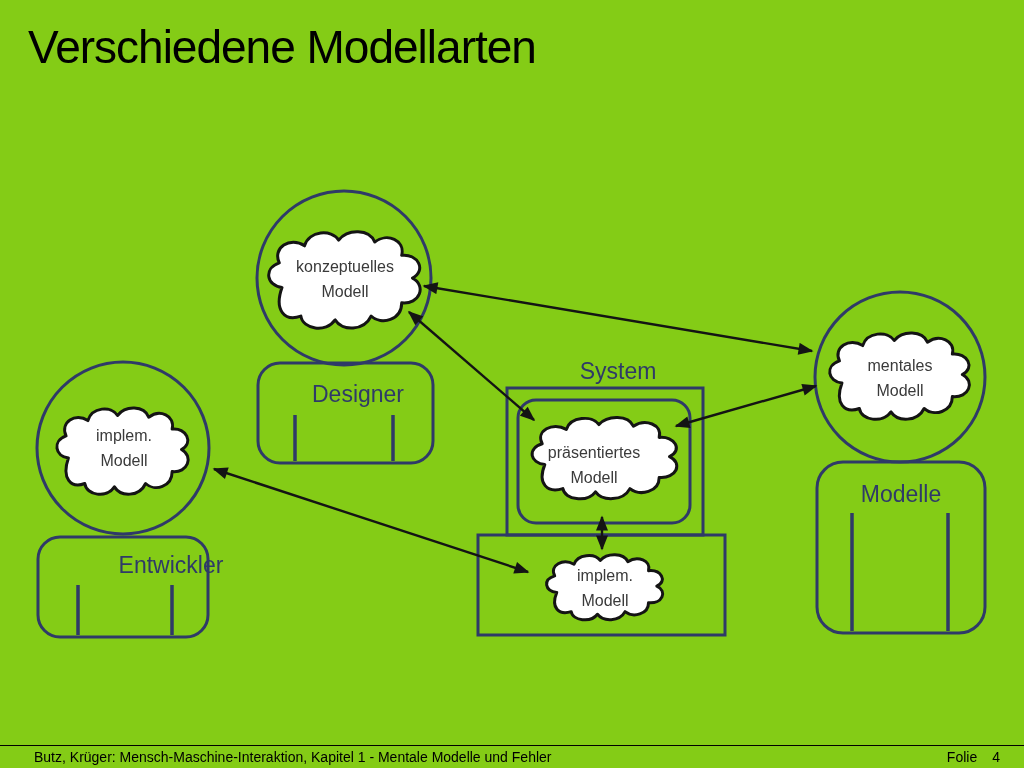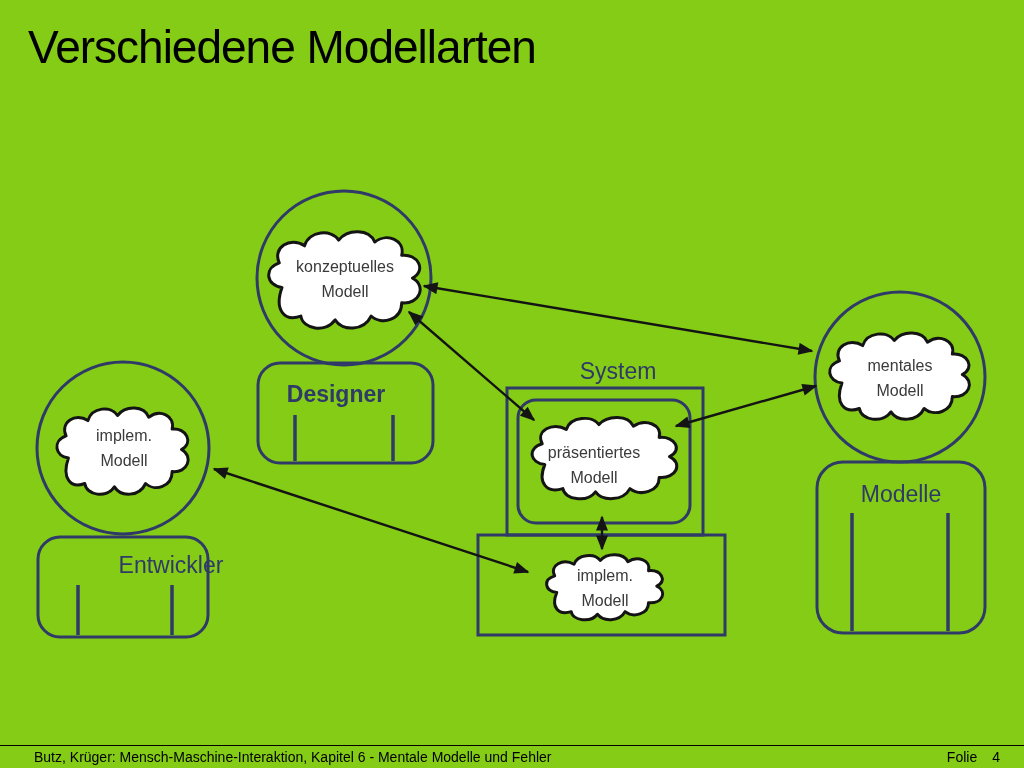--- a/index.html
+++ b/index.html
@@ -77,21 +77,21 @@
 
     <line class="arrow" x1="424" y1="286" x2="812" y2="351"></line>
     <line class="arrow" x1="409" y1="312" x2="534" y2="420"></line>
     <line class="arrow" x1="676" y1="426" x2="816" y2="386"></line>
     <line class="arrow" x1="602" y1="517" x2="602" y2="549"></line>
     <line class="arrow" x1="214" y1="469" x2="528" y2="572"></line>
   </svg>
 
   <div class="abs title">Verschiedene Modellarten</div>
 
-  <div class="abs navy-label" style="left:336px; top:381px;font-weight:bold;">Designer</div>
+  <div class="abs navy-label" style="left:358px; top:381px;">Designer</div>
   <div class="abs navy-label" style="left:123px; top:552px;margin-left:48px;">Entwickler</div>
   <div class="abs navy-label" style="left:901px; top:481px;">Modelle</div>
   <div class="abs navy-label" style="left:618px; top:358px;">System</div>
 
   <div class="abs cloud-label" style="left:345px; top:254px;">
     <span>konzeptuelles</span>
     <span>Modell</span>
   </div>
 
   <div class="abs cloud-label" style="left:124px; top:423px;">
@@ -108,18 +108,18 @@
     <span>implem.</span>
     <span>Modell</span>
   </div>
 
   <div class="abs cloud-label" style="left:900px; top:353px;text-align:center;">
     <span>mentales</span>
     <span>Modell</span>
   </div>
 
   <div class="footer-line"></div>
-  <div class="abs footer-text" style="left:34px;">Butz, Krüger: Mensch-Maschine-Interaktion, Kapitel 6 - Mentale Modelle und Fehler</div>
+  <div class="abs footer-text" style="left:34px;">Butz, Krüger: Mensch-Maschine-Interaktion, Kapitel 1 - Mentale Modelle und Fehler</div>
   <div class="abs footer-text" style="right:24px;">
     <span>Folie</span><span class="footer-page-number">4</span>
   </div>
 
 </div>
 
 </body></html>

